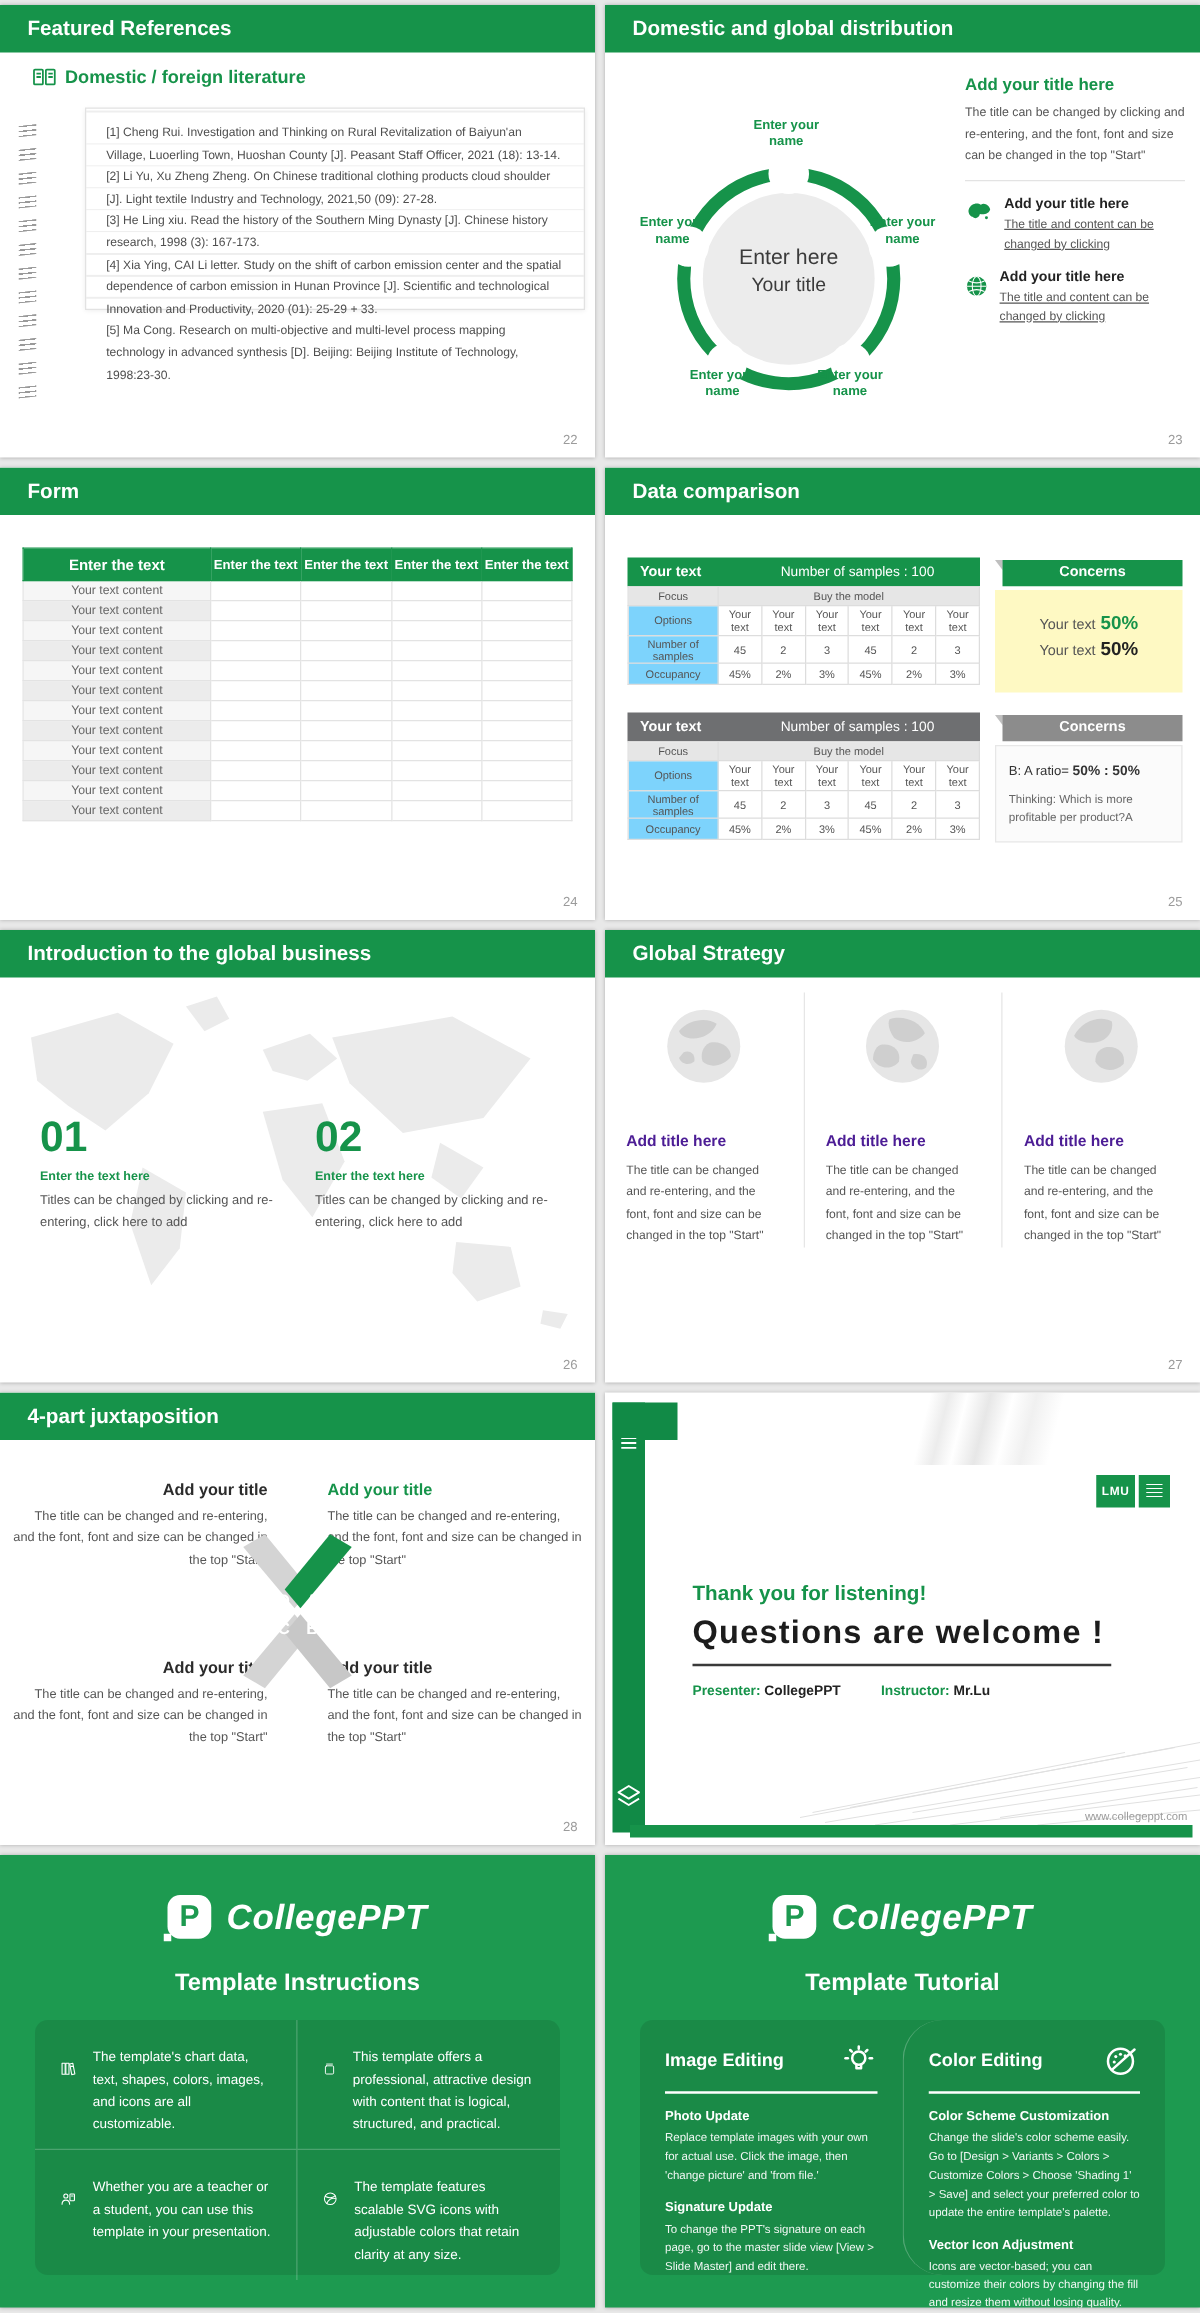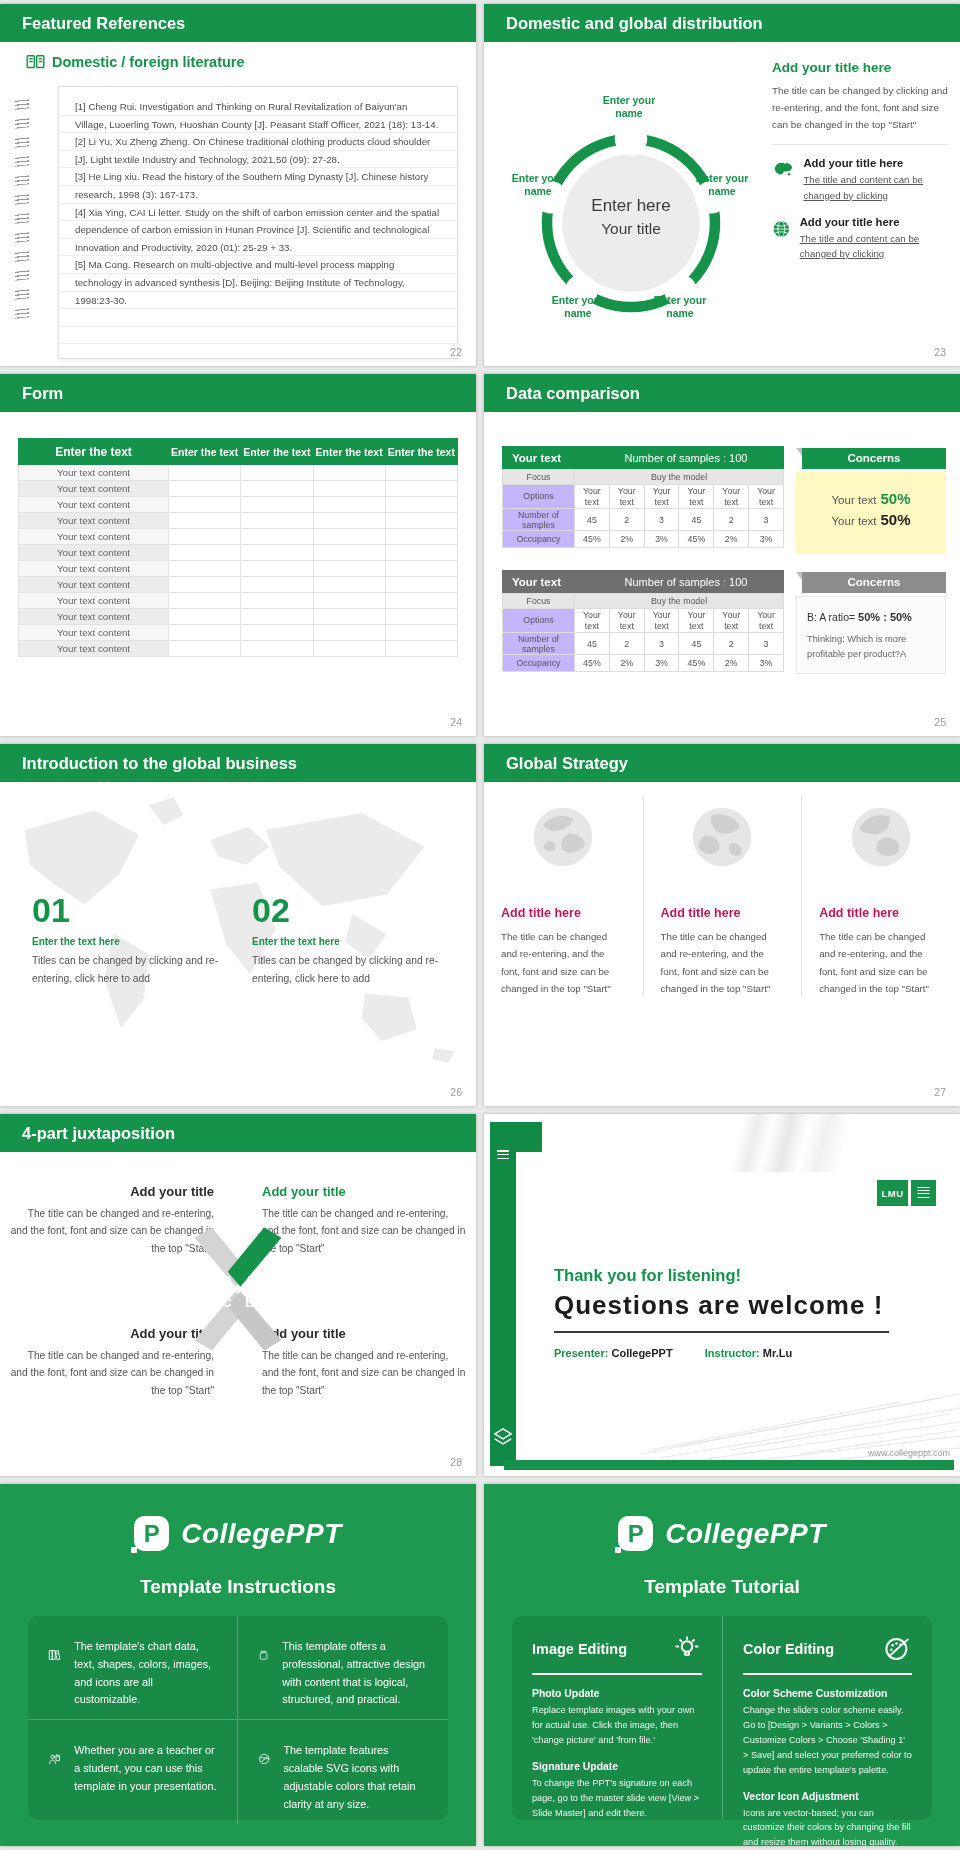--- a/index.html
+++ b/index.html
@@ -7,21 +7,21 @@
   .board { width:960px; display:grid; grid-template-columns:476px 476px; grid-auto-rows:362px; gap:8px; padding:4px 0; background:#e8e8e8; }
   .slide { position:relative; background:#fff; overflow:hidden; box-shadow:0 0 3px rgba(0,0,0,.25); }
   .bar { height:38px; background:#16934a; color:#fff; font-weight:bold; font-size:16.5px; line-height:38px; padding-left:22px; }
   .pg { position:absolute; right:14px; bottom:8px; font-size:10.5px; color:#9b9b9b; }
 
   
   .sec-head { position:absolute; left:26px; top:50px; display:flex; align-items:center; gap:7px; color:#16934a; font-weight:bold; font-size:14.5px; }
   .clips { position:absolute; left:15px; top:96px; }
   .clip { width:14px; height:9px; margin-bottom:10px; transform:skewY(-6deg);
           background:repeating-linear-gradient(to bottom,#9a9a9a 0 1.2px,transparent 1.2px 4px); }
-  .refbox { position:absolute; left:58px; top:82px; width:400px; height:273px; background:#fff;
+  .refbox { position:absolute; left:68px; top:82px; width:400px; height:162px; background:#fff;
             border:1px solid #e2e2e2; box-shadow:0 1px 4px rgba(0,0,0,.08); padding:11px 16px 0 16px;
             background-image:repeating-linear-gradient(to bottom,transparent 0 16.6px,#eeeeee 16.6px 17.6px);
             background-origin:content-box; }
   .refbox p { font-size:9.7px; line-height:17.6px; color:#4e4e4e; }
 
   
   .diagram { position:absolute; left:12px; top:44px; width:270px; height:300px; }
   .diagram svg { position:absolute; left:30px; top:70px; }
   .node { position:absolute; width:60px; text-align:center; color:#16934a; font-weight:bold; font-size:10.5px; line-height:1.2; }
   .circle-text { position:absolute; left:60px; top:148px; width:150px; text-align:center; color:#3b3b3b; }
@@ -44,21 +44,21 @@
 
   
   .dctable { position:absolute; left:18px; width:282px; }
   .dctable .hd { display:flex; height:23px; color:#fff; font-size:11.5px; font-weight:bold; align-items:center; }
   .dctable .hd .hl { width:86px; padding-left:10px; }
   .dctable .hd .hr { flex:1; text-align:center; font-weight:normal; font-size:11px; }
   .dctable.green .hd { background:#16934a; }
   .dctable.gray  .hd { background:#6e6f71; }
   .dctable table { width:100%; border-collapse:collapse; }
   .dctable td { border:1px solid #ddd; font-size:8.8px; color:#555; text-align:center; background:#fff; }
-  .dctable td.lab { width:72px; background:#c4b5fd; }
+  .dctable td.lab { width:72px; background:#7dd3fc; }
   .dctable tr.focus td { background:#e6e6e6; height:15px; }
   .dctable tr.opt td { height:24px; line-height:1.15; }
   .dctable tr.num td { height:22px; }
   .dctable tr.occ td { height:17px; }
   .concern { position:absolute; left:312px; width:150px; }
   .concern .rib { height:21px; line-height:21px; text-align:center; color:#fff; font-weight:bold; font-size:11.5px; margin-left:6px; position:relative; }
   .concern.c1 .rib { background:#16934a; } .concern.c2 .rib { background:#8c8c8c; }
   .concern .rib::before { content:""; position:absolute; left:-6px; top:0; border-right:6px solid rgba(0,0,0,.25); border-bottom:8px solid transparent; }
   .concern .bd { margin-top:3px; text-align:center; }
   .concern.c1 .bd { background:#fef9c3; height:82px; padding-top:18px; }
@@ -75,21 +75,21 @@
   .bitem { position:absolute; display:flex; gap:10px;flex-direction:column; }
   .bitem .no { color:#16934a; font-weight:800; font-size:34px; line-height:0.95; }
   .bitem h4 { color:#16934a; font-size:10px; margin-bottom:5px; }
   .bitem p { font-size:10.3px; color:#555; line-height:1.75; }
 
   
   .gcols { position:absolute; left:0; top:50px; width:476px; display:flex; }
   .gcol { width:158.6px; padding:0 17px; text-align:left; }
   .gcol + .gcol { border-left:1px solid #e6e6e6; }
   .gcol .globe { margin:10px auto 0 auto; width:66px; height:66px; display:block; }
-  .gcol h4 { color:#be185d; font-size:12.5px; margin:36px 0 8px 0; }
+  .gcol h4 { color:#4c1d95; font-size:12.5px; margin:36px 0 8px 0; }
   .gcol p { font-size:9.7px; color:#555; line-height:1.8; }
 
   
   .quad { position:absolute; width:206px; }
   .quad h4 { font-size:13px; color:#2b2b2b; margin-bottom:6px; }
   .quad.accent h4 { color:#16934a; }
   .quad p { font-size:10.2px; color:#555; line-height:1.7; }
   .quad.left { text-align:right; }
   .xgfx { position:absolute; left:178px; top:100px; }
 
@@ -124,21 +124,21 @@
   .brandtxt { color:#fff; font-style:italic; font-weight:800; font-size:28px; letter-spacing:.5px; }
   .gtitle { position:absolute; left:0; top:92px; width:100%; text-align:center; color:#fff; font-weight:bold; font-size:19px; }
   .panel { position:absolute; left:28px; right:28px; top:132px; bottom:26px; background:rgba(0,0,0,.10); border-radius:10px; }
   .panel.grid2 { display:grid; grid-template-columns:1fr 1fr; grid-template-rows:1fr 1fr; }
   .pcell { padding:20px 18px 10px 20px; display:flex; gap:13px; align-items:flex-start; }
   .pcell:nth-child(1),.pcell:nth-child(3) { border-right:1px solid rgba(255,255,255,.22); }
   .pcell:nth-child(1),.pcell:nth-child(2) { border-bottom:1px solid rgba(255,255,255,.22); }
   .pcell p { color:#fff; font-size:10.8px; line-height:1.65; padding-top:2px; }
   .tut { display:flex; }
   .tcol { width:50%; padding:18px 20px; }
-  .tcol + .tcol { border-left:1px solid rgba(255,255,255,.25); }
+  .tcol + .tcol { border-left:1px solid rgba(255,255,255,.25);border-radius:32px; }
   .tcol .thead { display:flex; justify-content:space-between; align-items:center; }
   .tcol .thead h3 { color:#fff; font-size:14.5px; }
   .tcol .rule { border-top:2px solid #fff; margin:9px 0 13px 0; width:100%; }
   .tsec { margin-bottom:13px; }
   .tsec h5 { color:#fff; font-size:10.4px; margin-bottom:4px; }
   .tsec p { color:rgba(255,255,255,.93); font-size:9.2px; line-height:1.62; }
   .wicon { stroke:#fff; fill:none; stroke-width:1.6; stroke-linecap:round; stroke-linejoin:round; }
 </style>
 </head>
 <body>

